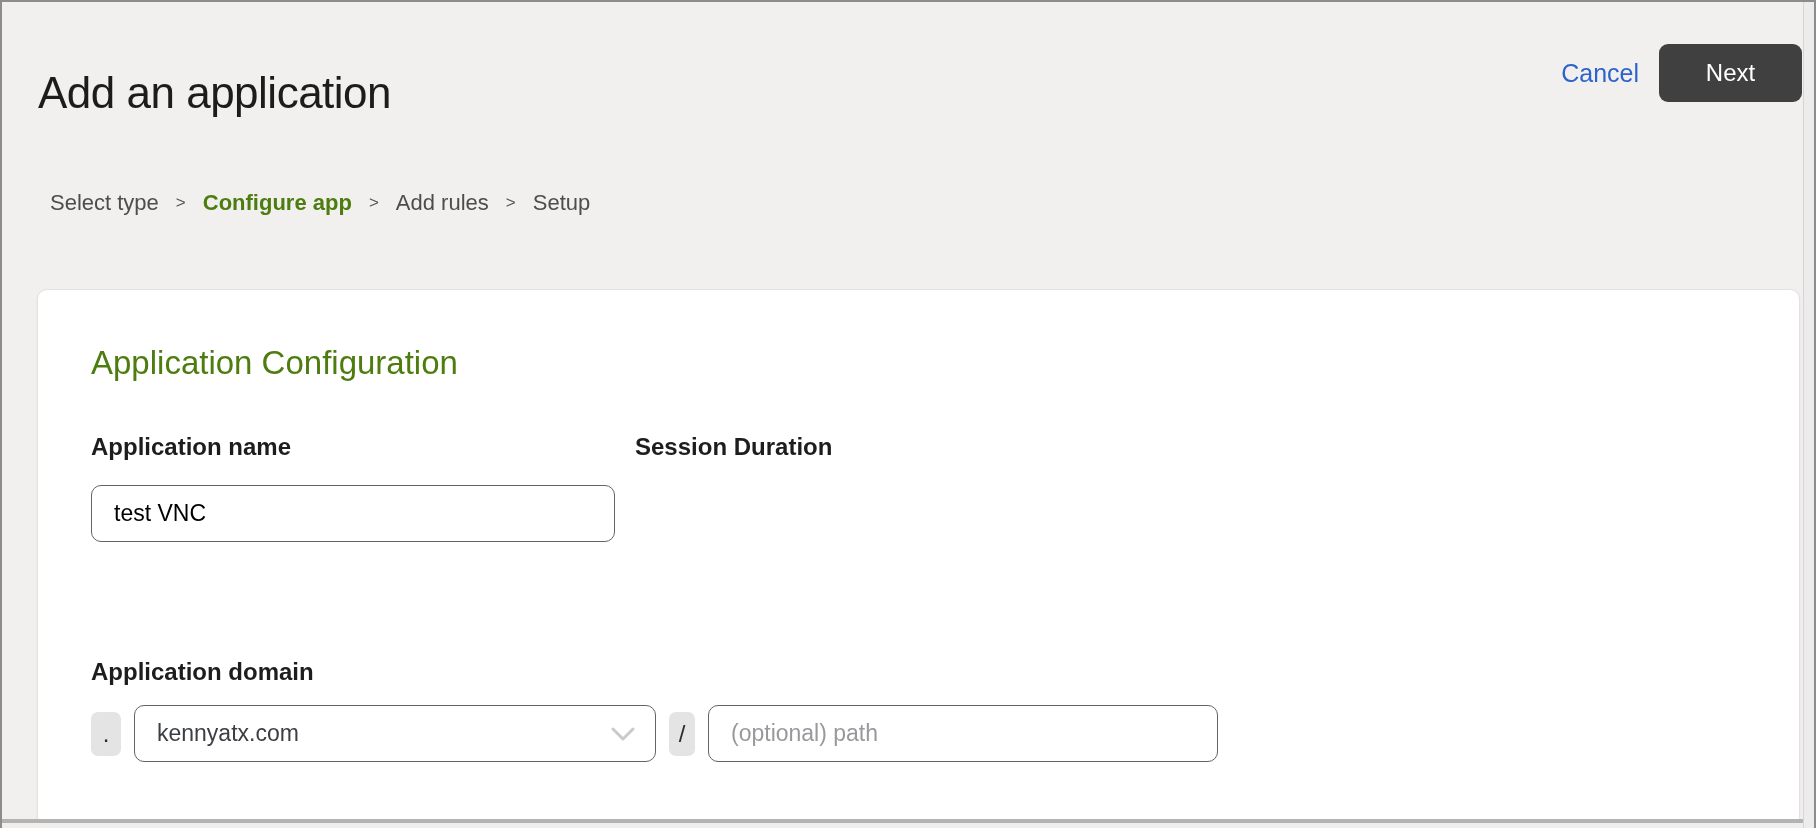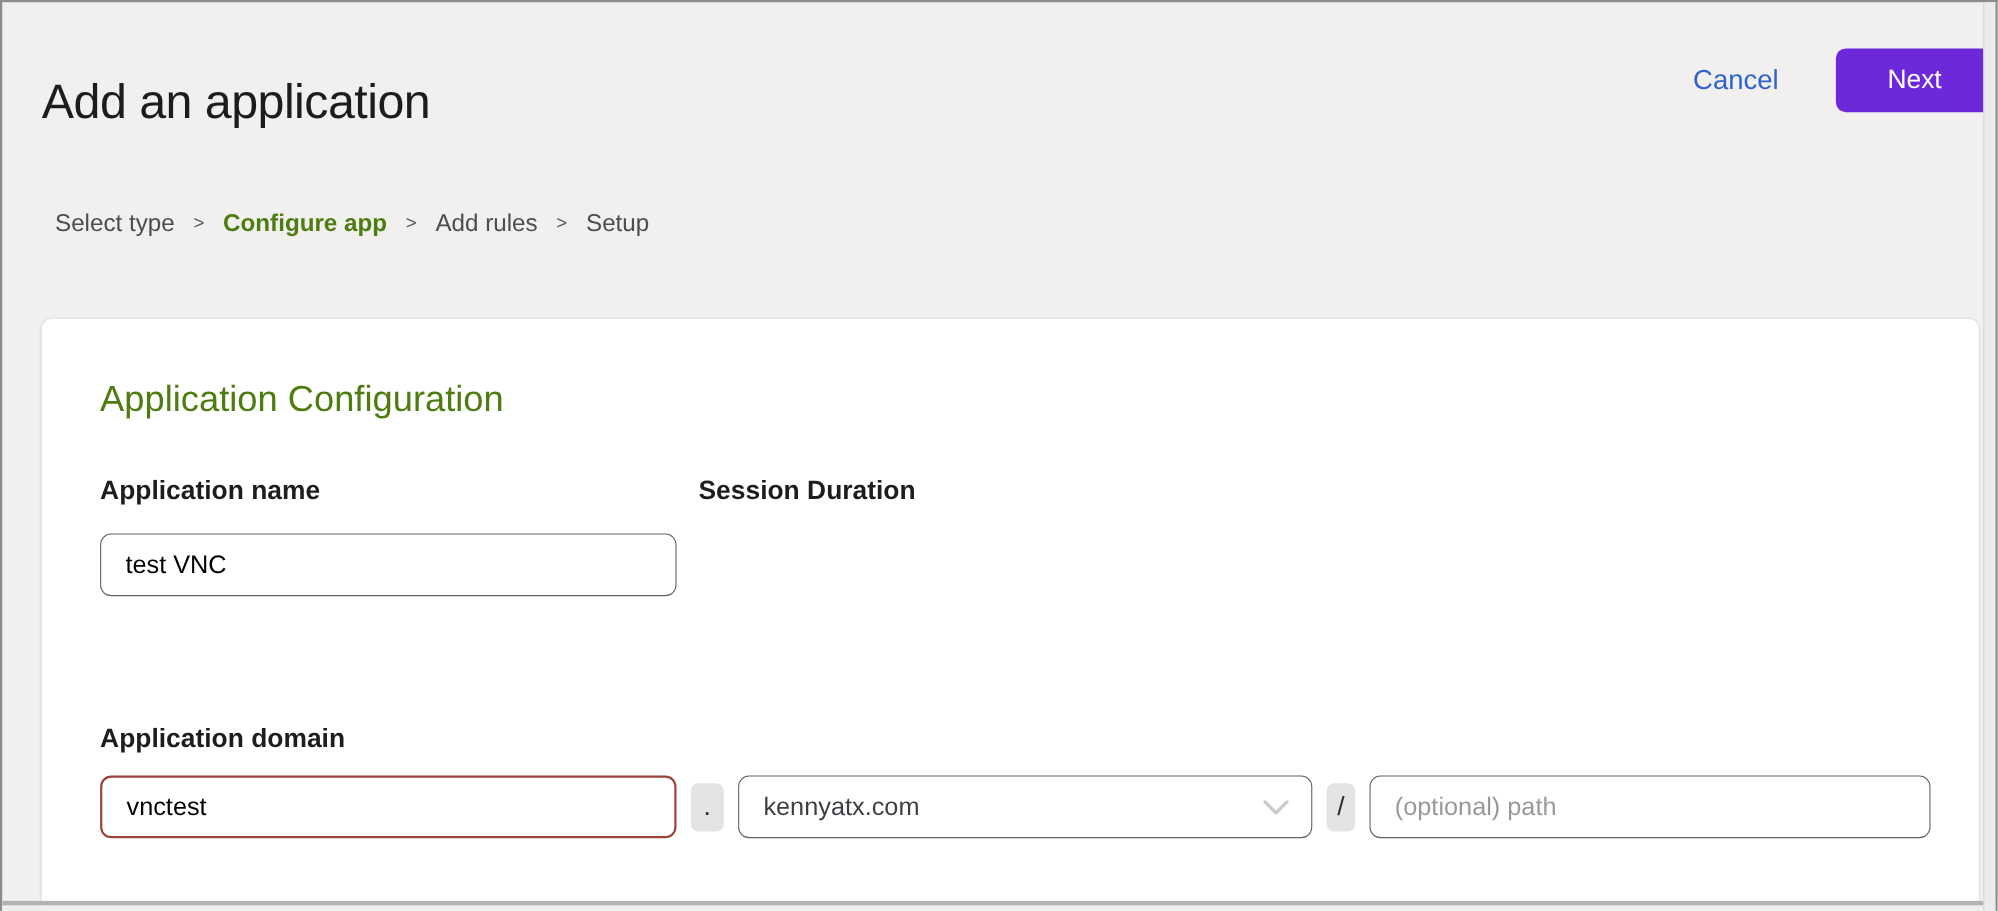--- a/index.html
+++ b/index.html
@@ -19,37 +19,37 @@
     position: absolute;
     top: 34px; left: 36px;
     font-size: 44px;
     font-weight: 400;
     letter-spacing: -0.5px;
     color: #1c1c1c;
     margin-top: 32px;
   }
   .header-actions {
     position: absolute;
-    top: 42px; right: 2px;
+    top: 42px; right: 12px;
     height: 58px;
     display: flex;
     align-items: center;
-    gap: 52px;
+    gap: 20px;
     justify-content: center;
   }
   .cancel-link {
     font-size: 25px;
     color: #2e63cc;
     text-decoration: none;
     cursor: pointer;
   }
   .next-button {
     width: 143px;
     height: 58px;
-    background: #6d28d9;
+    background: #404040;
     color: #ffffff;
     font-family: "Liberation Sans", sans-serif;
     font-size: 24px;
     border: none;
     border-radius: 9px;
     cursor: pointer;
   }
 
   
   .breadcrumb {
@@ -218,21 +218,20 @@
     </div>
 
     <div class="field field-session">
       <label class="field-label">Session Duration</label>
     </div>
   </div>
 
   <label class="field-label domain-label">Application domain</label>
 
   <div class="domain-row">
-    <input class="text-input text-input--error sub-input" type="text" value="vnctest" style="">
 
     <span class="sep-badge sep-dot">.</span>
 
     <div class="select-box domain-select">
       <span>kennyatx.com</span>
       <svg class="chevron-down" viewBox="0 0 24 16">
         <polyline points="2,3 12,13 22,3" fill="none" stroke="#c7cbce" stroke-width="3" stroke-linecap="round" stroke-linejoin="round"></polyline>
       </svg>
     </div>
 

